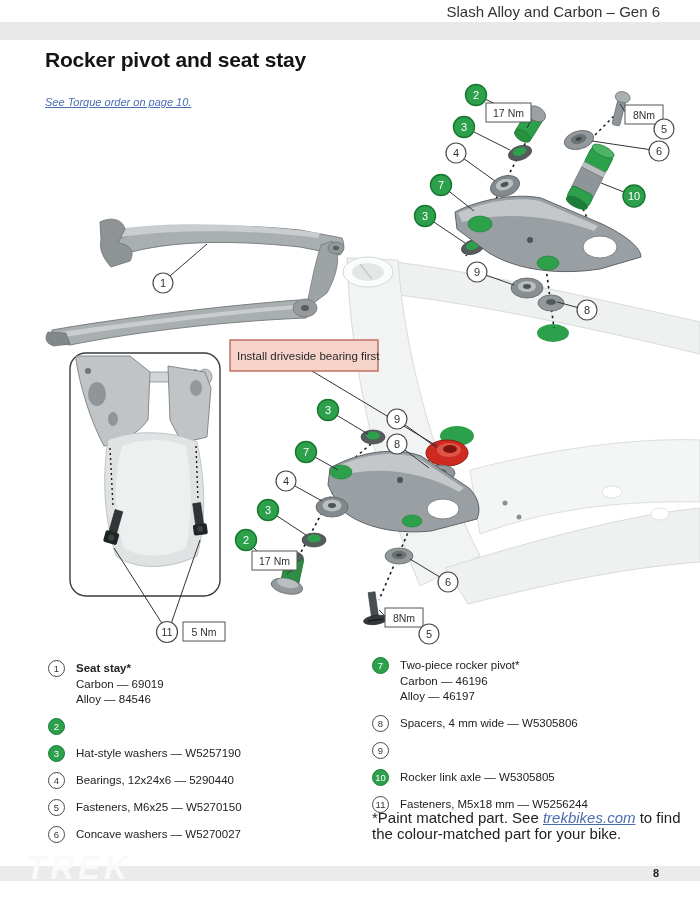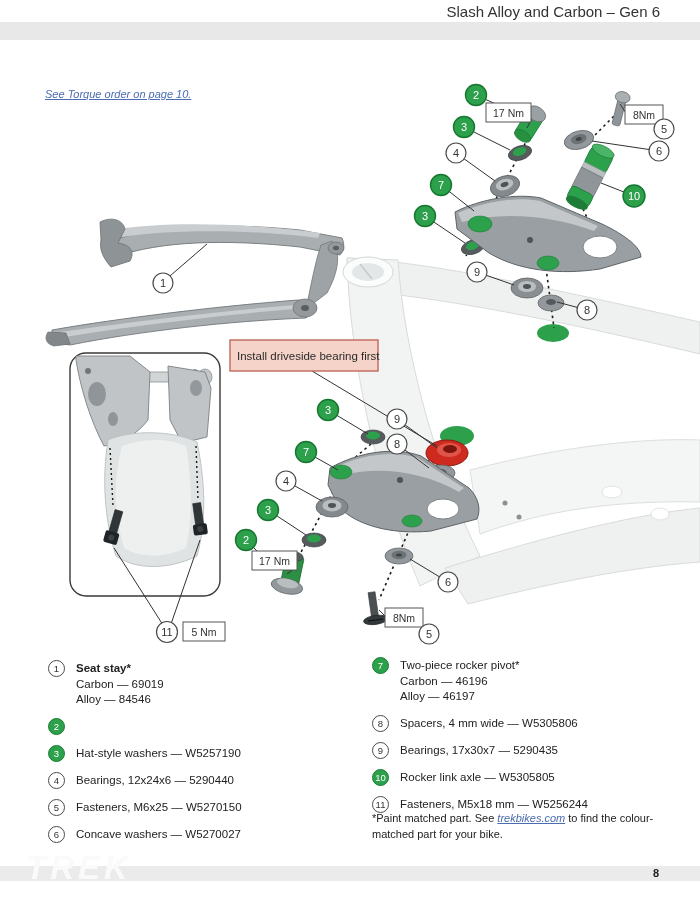--- a/index.html
+++ b/index.html
@@ -3,56 +3,57 @@
 <meta charset="utf-8">
 <style>
   html,body { margin:0; padding:0; background:#fff; }
   .page {
     position:relative; width:700px; height:906px; background:#ffffff;
     font-family:"Liberation Sans", sans-serif; overflow:hidden;
   }
   .header-bar { position:absolute; left:0; top:22px; width:700px; height:18px; background:#e8e8e8; }
   .header-text { position:absolute; right:40px; top:2.5px; font-size:15px; color:#333; }
   .title { position:absolute; left:45px; top:48px; font-size:21px; font-weight:bold; color:#141414; letter-spacing:-0.2px; }
-  .torque-link { position:absolute; left:45px; top:88px; font-size:11px; font-style:italic; color:#4a6cb0; text-decoration:underline; cursor:pointer; }
+  .torque-link { position:absolute; left:45px; top:96px; font-size:11px; font-style:italic; color:#4a6cb0; text-decoration:underline; cursor:pointer; }
   svg.diagram { position:absolute; left:0; top:0; width:700px; height:906px; }
 
   .parts { position:absolute; font-size:11.5px; color:#222; }
   .parts-left  { left:48px;  top:660px; width:312px; }
   .parts-right { left:372px; top:657px; width:322px; }
   .part-item { display:flex; gap:11px; margin-bottom:10px; align-items:flex-start; }
   .badge {
     box-sizing:border-box; width:17px; height:17px; border-radius:50%;
     border:1.2px solid #4a4a4a; background:#fff; color:#333;
     display:flex; align-items:center; justify-content:center;
     font-size:9.5px; flex:0 0 auto;
   }
   .badge.green { background:#2da04b; border-color:#1b7c36; color:#fff; }
   .part-lines { padding-top:1px; }
   .part-lines .l { line-height:15.5px; }
   .part-lines .bold { font-weight:bold; }
 
-  .footnote { position:absolute; left:372px; top:810px; width:312px; font-size:11px; line-height:16px; color:#222; }
+  .footnote { position:absolute; left:372px; top:810px; width:312px; font-size:15px; line-height:16px; color:#222; }
   .footnote .link { color:#4a6cb0; font-style:italic; text-decoration:underline; cursor:pointer; }
 
   .footer-bar { position:absolute; left:0; top:866px; width:700px; height:15px; background:#ebebeb; }
   .brand {
     position:absolute; left:26px; top:849px; font-size:33px; font-weight:bold; font-style:italic;
     color:#fafafa; letter-spacing:4px; user-select:none;
   }
   .page-num { position:absolute; right:41px; top:867px; font-size:11px; font-weight:bold; color:#222; }
 </style>
 </head>
 <body>
 
 <div class="page">
 
   <div class="header-bar"></div>
   <div class="header-text">Slash Alloy and Carbon – Gen 6</div>
 
+  <div class="title">Rocker pivot and seat stay</div>
   <a class="torque-link">See Torque order on page 10.</a>
 
   <svg class="diagram" viewBox="0 0 700 906">
 
     <g>
       <path d="M347,258 C430,262 540,286 700,322 L700,354 C540,316 430,296 349,290 Z" fill="#eff1f1" stroke="#d9dcdc" stroke-width="1"></path>
       <path d="M347,258 L398,260 C404,352 436,470 480,556 L420,586 C378,486 350,366 347,258 Z" fill="#f2f3f3" stroke="#d9dcdc" stroke-width="1"></path>
       <path d="M470,470 C570,444 650,438 700,440 L700,502 C610,500 540,512 480,534 Z" fill="#f4f5f5" stroke="#dcdfdf" stroke-width="1"></path>
       <path d="M445,568 C560,532 640,514 700,508 L700,562 C620,568 540,586 468,604 Z" fill="#eff1f1" stroke="#d9dcdc" stroke-width="1"></path>
       <ellipse cx="368" cy="272" rx="25" ry="15" fill="#fbfcfc" stroke="#d4d8d8" stroke-width="1"></ellipse>
@@ -383,23 +384,20 @@
       </div>
     </div>
     <div class="part-item">
       <span class="badge">8</span>
       <div class="part-lines">
           <div class="l">Spacers, 4 mm wide — W5305806</div>
         </div>
     </div>
     <div class="part-item">
       <span class="badge">9</span>
-      <div class="part-lines">
-          <div class="l">Bearings, 17x30x7 — 5290435</div>
-        </div>
     </div>
     <div class="part-item">
       <span class="badge green">10</span>
       <div class="part-lines">
           <div class="l">Rocker link axle — W5305805</div>
         </div>
     </div>
     <div class="part-item">
       <span class="badge">11</span>
       <div class="part-lines">

